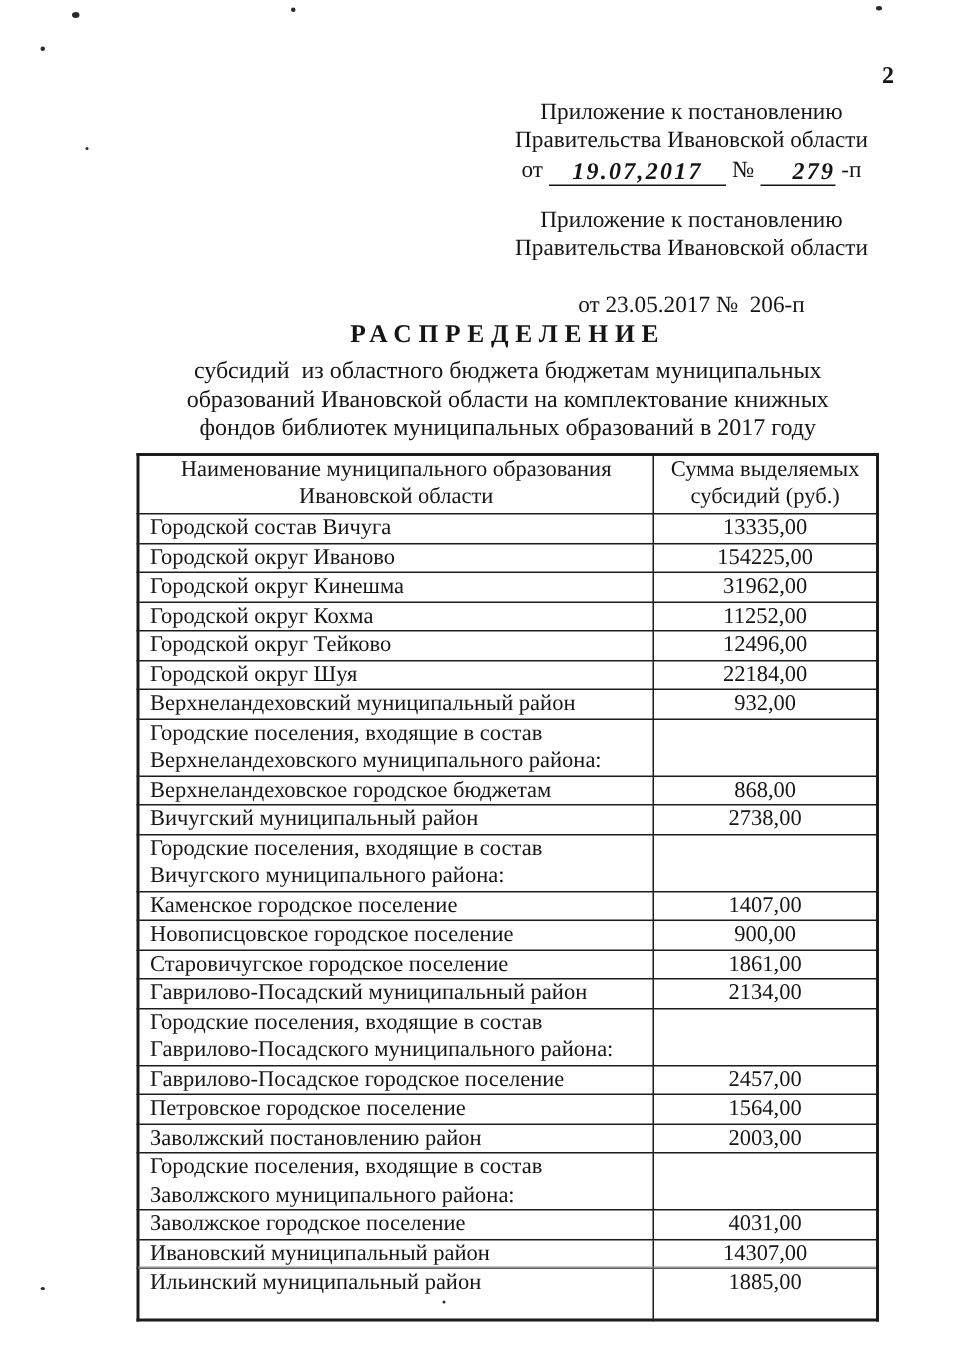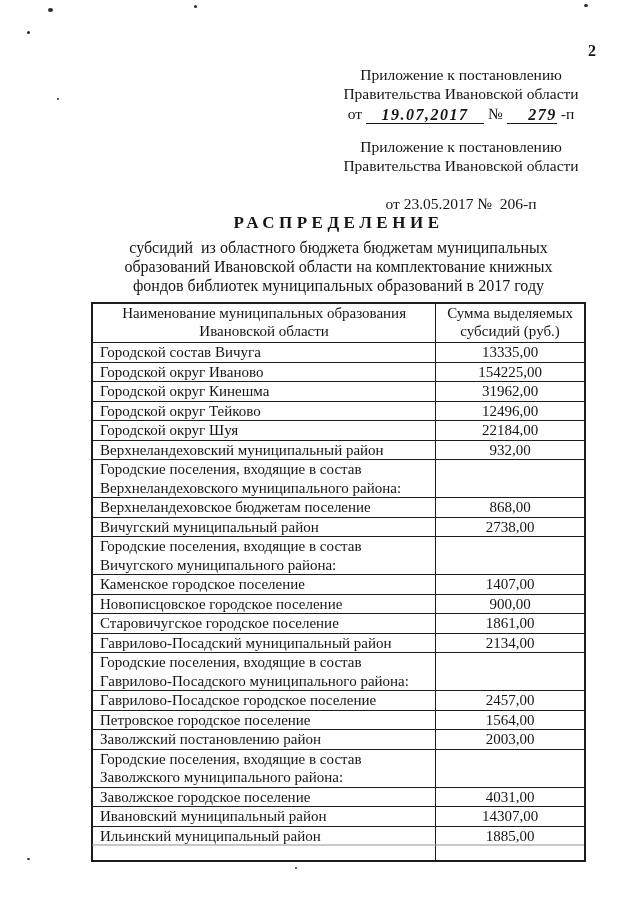--- a/index.html
+++ b/index.html
@@ -117,41 +117,45 @@
   <div class="title-block">
     <div class="doc-title">РАСПРЕДЕЛЕНИЕ</div>
     <div class="subtitle-line">субсидий  из областного бюджета бюджетам муниципальных</div>
     <div class="subtitle-line">образований Ивановской области на комплектование книжных</div>
     <div class="subtitle-line">фондов библиотек муниципальных образований в 2017 году</div>
   </div>
 
   <table class="subsidies">
     <thead>
       <tr>
-        <th class="col-name">Наименование муниципальных образования Ивановской области</th>
+        <th class="col-name">Наименование муниципального образования Ивановской области</th>
         <th class="col-sum">Сумма выделяемых субсидий (руб.)</th>
       </tr>
     </thead>
     <tbody>
 
         <tr>
           <td class="name">Городской состав Вичуга</td>
           <td class="val">13335,00</td>
         </tr>
 
         <tr>
           <td class="name">Городской округ Иваново</td>
           <td class="val">154225,00</td>
         </tr>
 
         <tr>
           <td class="name">Городской округ Кинешма</td>
           <td class="val">31962,00</td>
         </tr>
 
+        <tr>
+          <td class="name">Городской округ Кохма</td>
+          <td class="val">11252,00</td>
+        </tr>
 
         <tr>
           <td class="name">Городской округ Тейково</td>
           <td class="val">12496,00</td>
         </tr>
 
         <tr>
           <td class="name">Городской округ Шуя</td>
           <td class="val">22184,00</td>
         </tr>
@@ -160,21 +164,21 @@
           <td class="name">Верхнеландеховский муниципальный район</td>
           <td class="val">932,00</td>
         </tr>
 
         <tr>
           <td class="name">Городские поселения, входящие в состав Верхнеландеховского муниципального района:</td>
           <td class="val"></td>
         </tr>
 
         <tr>
-          <td class="name">Верхнеландеховское бюджетам поселение</td>
+          <td class="name">Верхнеландеховское городское бюджетам</td>
           <td class="val">868,00</td>
         </tr>
 
         <tr>
           <td class="name">Вичугский муниципальный район</td>
           <td class="val">2738,00</td>
         </tr>
 
         <tr>
           <td class="name">Городские поселения, входящие в состав Вичугского муниципального района:</td>

